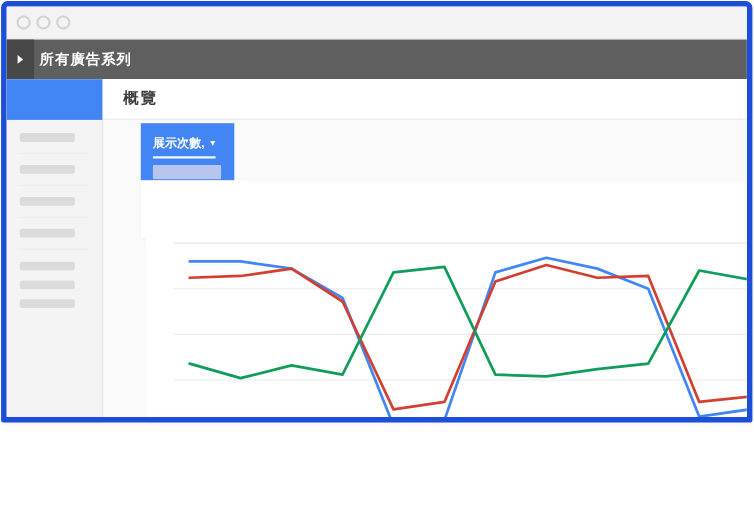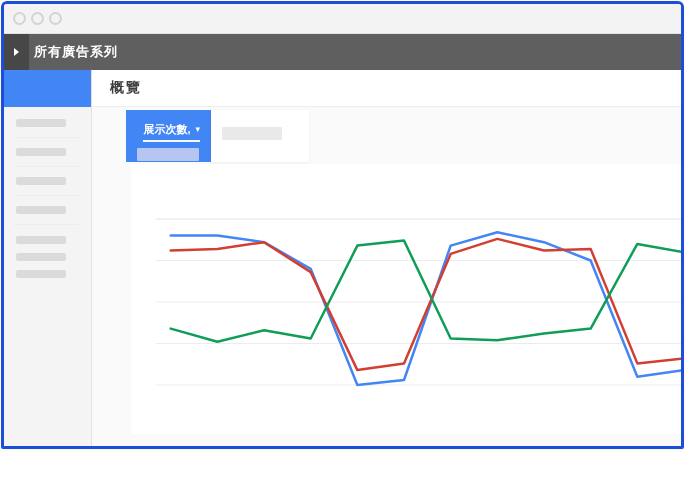--- a/index.html
+++ b/index.html
@@ -1,21 +1,21 @@
 <!DOCTYPE html>
 <html><head>
 <meta charset="utf-8">
 <style>
   * { box-sizing: border-box; margin: 0; padding: 0; }
   html,body { width:685px; height:477px; background:#fff; font-family:"Liberation Sans", sans-serif; }
 
   .window{
-    position:relative; margin:1px 0 0 1px; width:683px; height:448px;
-    background:#fff; border:3px solid #1d4ed8; border-radius:6px 6px 2px 2px;
-    overflow:hidden; box-shadow:0 1px 4px rgba(0,0,0,0.05);text-align:right;
+    position:relative; margin:1px 0 0 1px; width:683px; height:383px;
+    background:#fff; border:5px solid #1d4ed8; border-radius:6px 6px 2px 2px;
+    overflow:hidden; box-shadow:0 1px 4px rgba(0,0,0,0.05);
   }
 
   
   .chrome{ height:30px; background:#f4f3f4; border-bottom:1px solid #e2e1e2;
     display:flex; align-items:center; padding-left:9px; }
   .tl{ width:13px; height:13px; border:2px solid #d4d3d4; border-radius:50%;
     margin-right:5px; background:transparent; }
 
   
   .topbar{ height:36px; background:#5f5f5f; display:flex; align-items:center; }
@@ -36,21 +36,21 @@
   .ph-bar + .ph-bar{ margin-top:9px; }
   .grp{ margin-top:11px; }
 
   
   .content{ position:relative; flex:1; background:#fafafa; overflow:hidden; }
   .pagebar{ height:37px; background:#fff; border-bottom:1px solid #ededed;
     display:flex; align-items:center; padding-left:18px; }
   .pagebar h1{ font-size:14px; font-weight:600; color:#3d3d3d; letter-spacing:2px; }
 
   
-  .cards{ position:absolute; left:34px; top:40px; display:flex; }
+  .cards{ position:absolute; left:34px; top:40px; display:flex;flex-direction:column; }
   .card{ height:52px; padding:9px 11px 0 11px; color:#fff; }
   .card-blue{ width:85px; background:#4285f4; }
   .card-red{ width:82px; background:#db4437; }
   .card-plain{ width:98px; background:#fff; box-shadow:0 1px 3px rgba(0,0,0,0.05); }
   .card-green{ width:80px; background:#0f9d58; margin-left:2px; }
   .card-head{ display:inline-block; border-bottom:2px solid rgba(255,255,255,0.95);
     padding-bottom:3px; white-space:nowrap; }
   .card-plain .card-head{ border-bottom:none; }
   .card-label{ font-size:11px; font-weight:bold; }
   .card-plain .card-label{ color:#9c9c9c; font-weight:normal; font-size:10.5px; }

